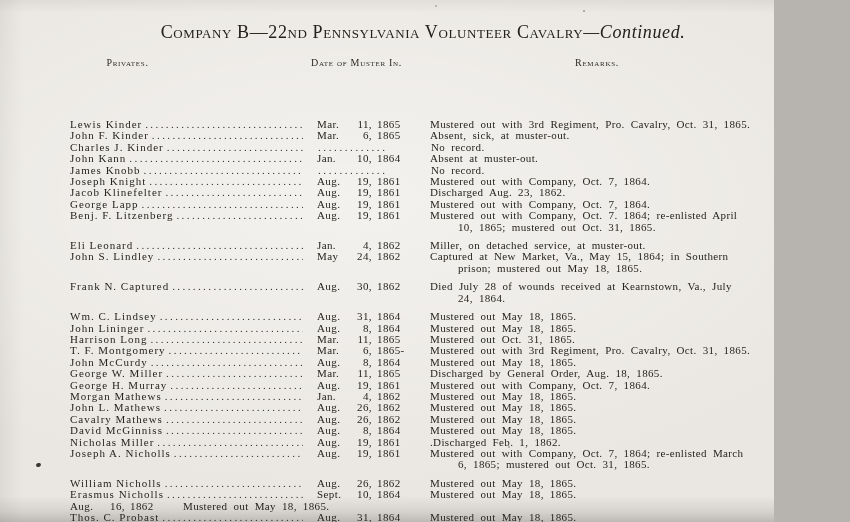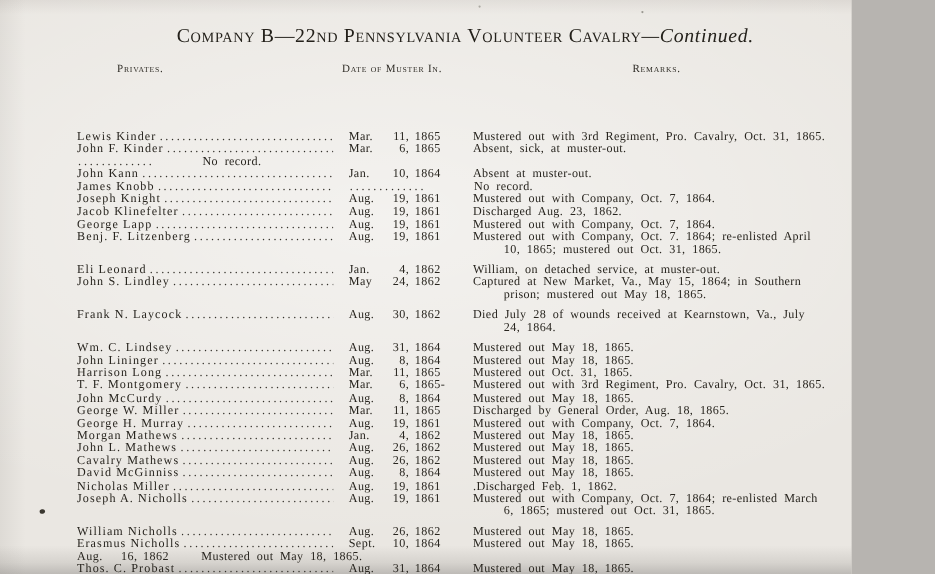--- a/index.html
+++ b/index.html
@@ -103,20 +103,24 @@
             <div class="dots"></div>
           </div>
           <div class="cell-date">
             <div class="m">Mar.</div>
             <div class="d">6,</div>
             <div class="y">1865</div>
           </div>
           <div class="cell-remark">Absent, sick, at muster-out.</div>
         </div>
         <div class="row">
+          <div class="cell-name">
+            <div class="nm">Charles J. Kinder</div>
+            <div class="dots"></div>
+          </div>
           <div class="cell-date nodate">.............</div>
           <div class="cell-remark">No record.</div>
         </div>
         <div class="row">
           <div class="cell-name">
             <div class="nm">John Kann</div>
             <div class="dots"></div>
           </div>
           <div class="cell-date">
             <div class="m">Jan.</div>
@@ -187,40 +191,40 @@
         <div class="row">
           <div class="cell-name">
             <div class="nm">Eli Leonard</div>
             <div class="dots"></div>
           </div>
           <div class="cell-date">
             <div class="m">Jan.</div>
             <div class="d">4,</div>
             <div class="y">1862</div>
           </div>
-          <div class="cell-remark">William, on detached service, at muster-out.</div>
+          <div class="cell-remark">Miller, on detached service, at muster-out.</div>
         </div>
         <div class="row">
           <div class="cell-name">
             <div class="nm">John S. Lindley</div>
             <div class="dots"></div>
           </div>
           <div class="cell-date">
             <div class="m">May</div>
             <div class="d">24,</div>
             <div class="y">1862</div>
           </div>
           <div class="cell-remark">Captured at New Market, Va., May 15, 1864; in Southern
 prison; mustered out May 18, 1865.</div>
         </div>
       </div>
       <div class="group">
         <div class="row">
           <div class="cell-name">
-            <div class="nm">Frank N. Laycock</div>
+            <div class="nm">Frank N. Captured</div>
             <div class="dots"></div>
           </div>
           <div class="cell-date">
             <div class="m">Aug.</div>
             <div class="d">30,</div>
             <div class="y">1862</div>
           </div>
           <div class="cell-remark">Died July 28 of wounds received at Kearnstown, Va., July
 24, 1864.</div>
         </div>

